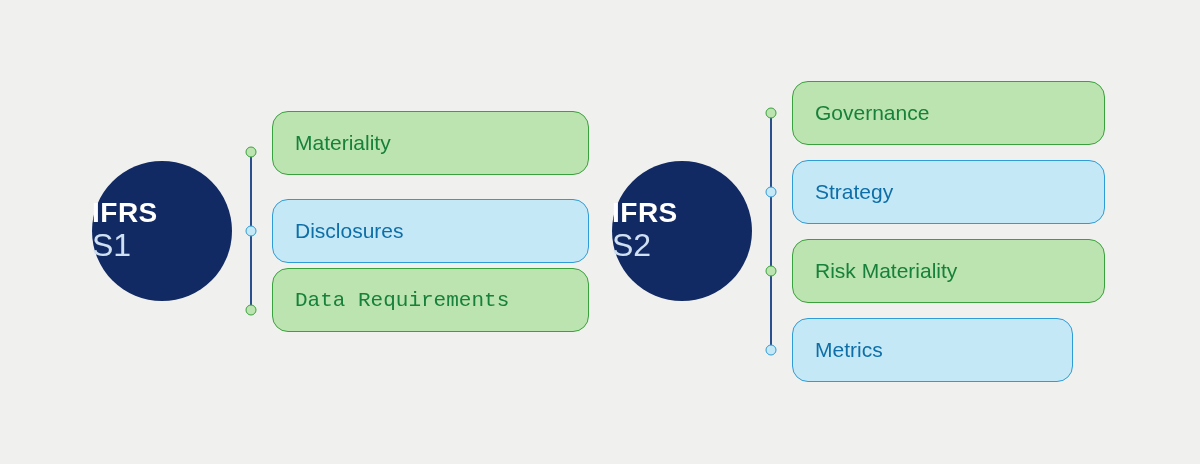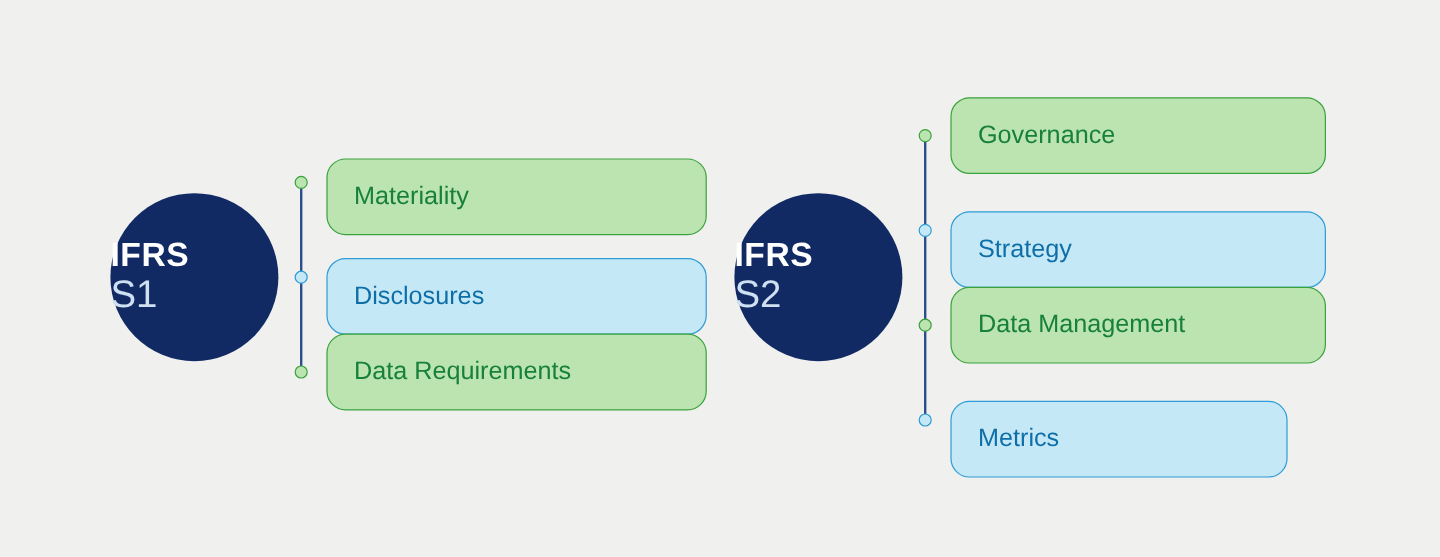--- a/index.html
+++ b/index.html
@@ -72,44 +72,44 @@
     border-radius:16px;
     border:1.5px solid;
     box-sizing:border-box;
     display:flex;
     align-items:center;
     padding-left:22px;
     font-size:21px;
     text-align:center;
   }
   .box[data-variant="green"]{background:var(--green-fill);border-color:var(--green-border);color:var(--green-text);}
-  .box[data-variant="blue"]{background:var(--blue-fill);border-color:var(--blue-border);color:var(--blue-text);margin-top:16px;}
+  .box[data-variant="blue"]{background:var(--blue-fill);border-color:var(--blue-border);color:var(--blue-text);}
 </style>
 </head>
 <body>
 
 <div class="canvas">
 
   <div class="hub" style="left:92px;top:161px;">
     <span class="hub-title">IFRS</span>
     <span class="hub-sub">S1</span>
   </div>
 
   <div class="spine" style="left:251px;top:152px;height:158px;"></div>
   <span class="dot" style="left:251px;top:152px;" data-variant="green"></span>
   <span class="dot" style="left:251px;top:231px;" data-variant="blue"></span>
   <span class="dot" style="left:251px;top:310px;" data-variant="green"></span>
 
-  <div class="box" style="left:272px;top:132px;width:317px;" data-variant="green">
+  <div class="box" style="left:272px;top:111px;width:317px;" data-variant="green">
     <span>Materiality</span>
   </div>
   <div class="box" style="left:272px;top:199px;width:317px;" data-variant="blue">
     <span>Disclosures</span>
   </div>
-  <div class="box" style="left:272px;top:278px;width:317px;" data-variant="green">
+  <div class="box" style="left:272px;top:268px;width:317px;font-family:Liberation Mono, monospace;" data-variant="green">
     <span>Data Requirements</span>
   </div>
 
   <div class="hub" style="left:612px;top:161px;">
     <span class="hub-title">IFRS</span>
     <span class="hub-sub">S2</span>
   </div>
 
   <div class="spine" style="left:771px;top:113px;height:237px;"></div>
   <span class="dot" style="left:771px;top:113px;" data-variant="green"></span>
@@ -117,19 +117,19 @@
   <span class="dot" style="left:771px;top:271px;" data-variant="green"></span>
   <span class="dot" style="left:771px;top:350px;" data-variant="blue"></span>
 
   <div class="box" style="left:792px;top:81px;width:313px;" data-variant="green">
     <span>Governance</span>
   </div>
   <div class="box" style="left:792px;top:160px;width:313px;" data-variant="blue">
     <span>Strategy</span>
   </div>
   <div class="box" style="left:792px;top:239px;width:313px;" data-variant="green">
-    <span>Data Management</span>
+    <span>Risk Materiality</span>
   </div>
   <div class="box" style="left:792px;top:318px;width:281px;" data-variant="blue">
     <span>Metrics</span>
   </div>
 
 </div>
 
 </body></html>

